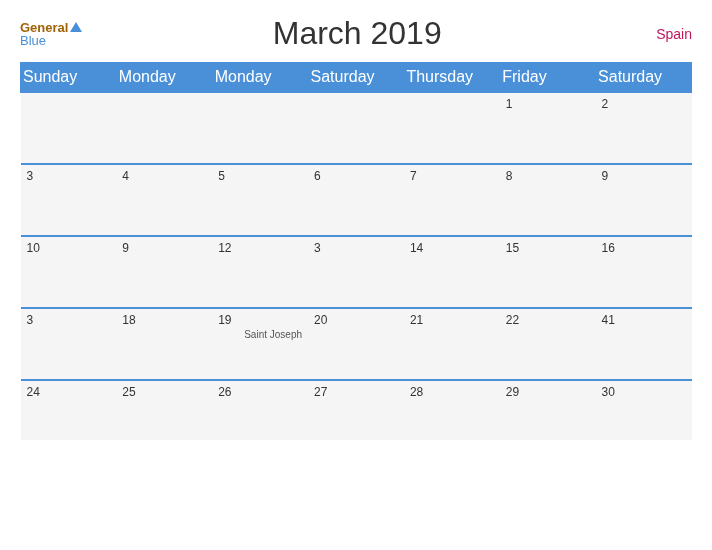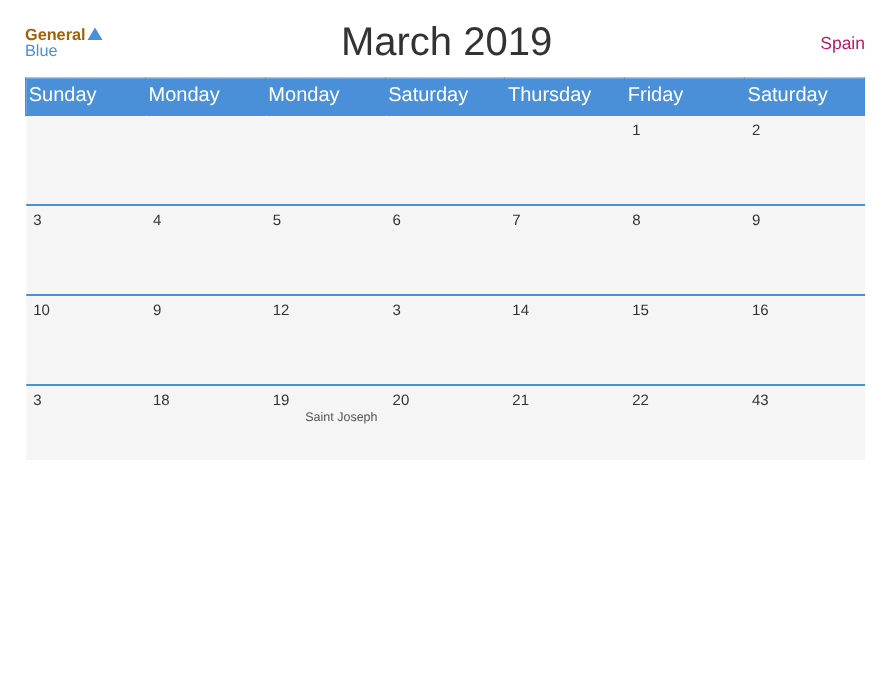--- a/index.html
+++ b/index.html
@@ -232,18 +232,41 @@
           <td>
             <span class="day-number">20</span>
           </td>
           <td>
             <span class="day-number">21</span>
           </td>
           <td>
             <span class="day-number">22</span>
           </td>
           <td>
-            <span class="day-number">43</span>
+            <span class="day-number">41</span>
+          </td>
+        </tr>
+        <tr>
+          <td>
+            <span class="day-number">24</span>
+          </td>
+          <td>
+            <span class="day-number">25</span>
+          </td>
+          <td>
+            <span class="day-number">26</span>
+          </td>
+          <td>
+            <span class="day-number">27</span>
+          </td>
+          <td>
+            <span class="day-number">28</span>
+          </td>
+          <td>
+            <span class="day-number">29</span>
+          </td>
+          <td>
+            <span class="day-number">30</span>
           </td>
         </tr>
       </tbody>
   </table>
 </div>
 
 </body></html>

